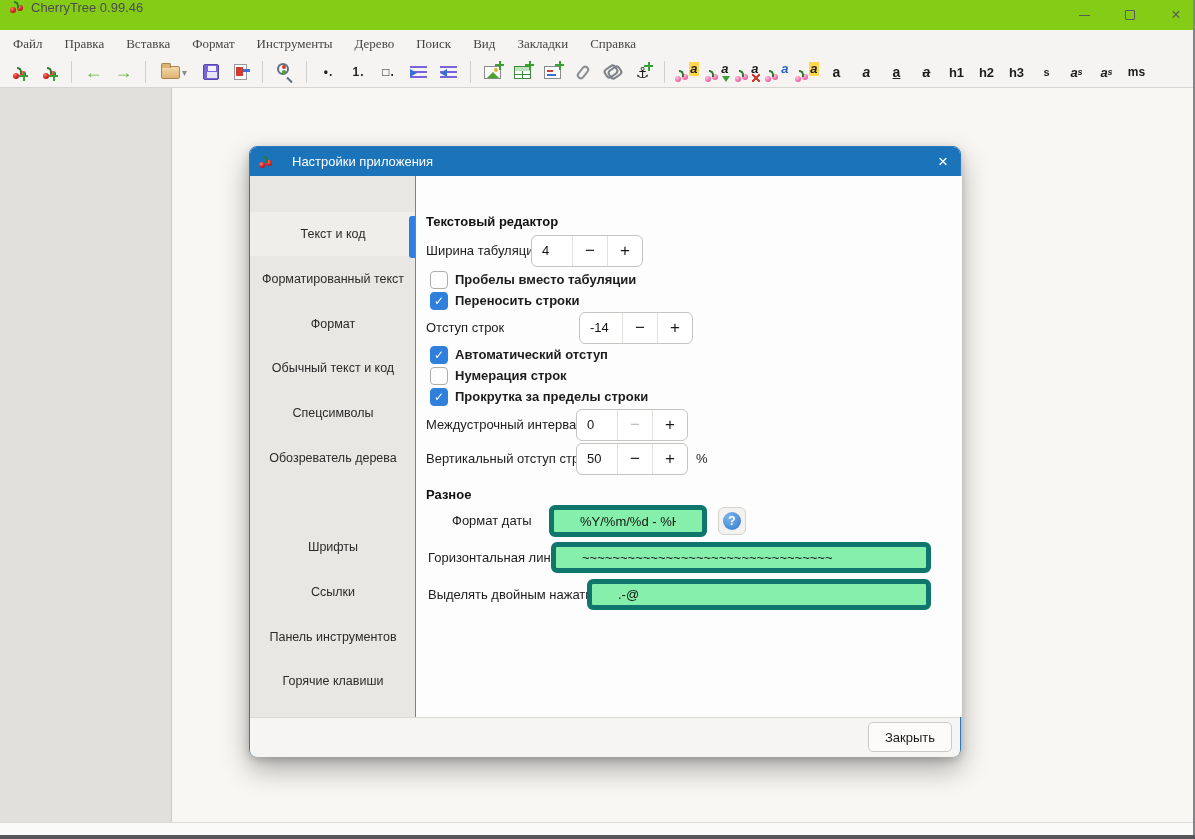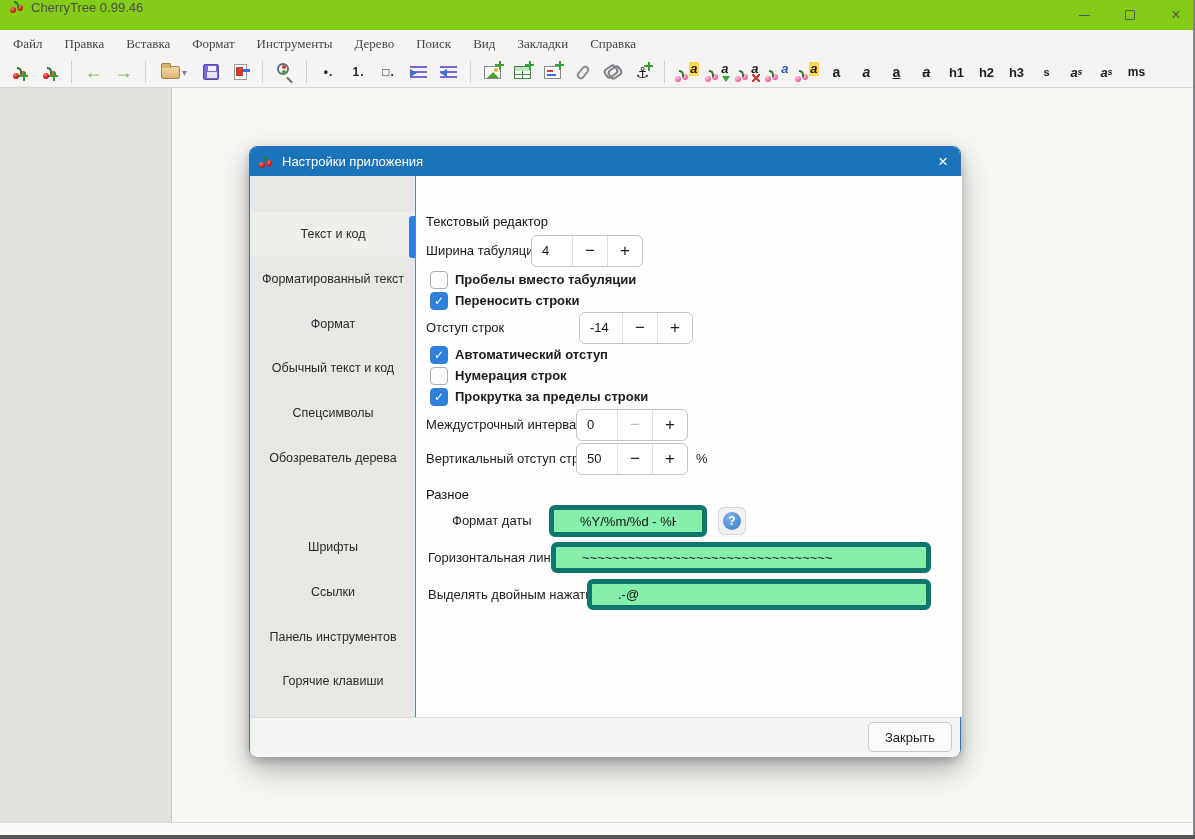--- a/index.html
+++ b/index.html
@@ -93,30 +93,30 @@
   
   .tree-panel { position:absolute; left:0; top:88px; width:172px; height:734px; background:#e2e0dd; border-right:1px solid #cccac7; }
   .main-area { position:absolute; left:173px; top:88px; width:1020px; height:734px; background:#f8f7f4; }
   .statusbar { position:absolute; left:0; top:822px; width:1195px; height:13px; background:#fafaf8; border-top:1px solid #dddbd8; }
   .edge-right { position:absolute; right:0; top:0; width:2px; height:839px; background:#85858a; }
   .edge-bottom { position:absolute; left:0; bottom:0; width:1195px; height:4px; background:#55555a; }
 
   
   .dialog { position:absolute; left:249px; top:146px; width:712px; height:611px; background:#fdfdfd; border:1px solid #2a79c0; border-radius:8px; box-shadow:0 12px 28px rgba(0,0,0,.32), 0 3px 8px rgba(0,0,0,.18); }
   .dlg-titlebar { position:absolute; left:0; top:0; width:100%; height:29px; background:#1b74ba; border-radius:7px 7px 0 0; display:flex; align-items:center; }
-  .dlg-title { color:#ffffff; font-size:13px; margin-left:10px; }
+  .dlg-title { color:#ffffff; font-size:13px; margin-left:20px; }
   .dlg-close { position:absolute; right:12px; top:0; height:29px; display:flex; align-items:center; color:#fff; font-size:17px; cursor:default; }
 
   .dlg-sidebar { position:absolute; left:0; top:29px; width:166px; height:541px; background:#e9e7e4; border-right:1px solid #0ea5e9; overflow:hidden; }
   .side-item { position:absolute; left:0; width:166px; height:44px; display:flex; align-items:center; justify-content:center; color:#2b2b2b; font-size:12.5px; cursor:default; }
   .side-item.selected { background:#f0eeeb; }
   .side-indicator { position:absolute; right:0; top:40px; width:6px; height:42px; background:#2f7fe0; border-radius:3px 0 0 3px; }
 
   .dlg-content { position:absolute; left:167px; top:29px; width:545px; height:541px; background:#fdfdfd; }
-  .sec-header { position:absolute; left:9px; font-weight:normal; color:#111; font-size:13px;text-align:center; }
+  .sec-header { position:absolute; left:9px; font-weight:bold; color:#111; font-size:13px;text-align:center; }
   .f-label { position:absolute; color:#1c1c1c; font-size:13px; }
   .lh32 { height:32px; line-height:32px; }
   .lh18 { height:18px; line-height:18px;font-weight:bold; }
 
   .spin { position:absolute; height:32px; background:#fff; border:1px solid #c6c4c1; border-radius:6px; display:flex; overflow:hidden; }
   .spin-val { flex:1; padding-left:10px; line-height:30px; font-size:13px; color:#141414; }
   .spin-btn { width:35px; border-left:1px solid #e2e0dd; display:flex; align-items:center; justify-content:center; font-size:17px; color:#1a1a1a; cursor:default; }
   .spin-btn.disabled { color:#c2c0bd; }
 
   .cb-row { position:absolute; display:flex; align-items:center; gap:7px; }

